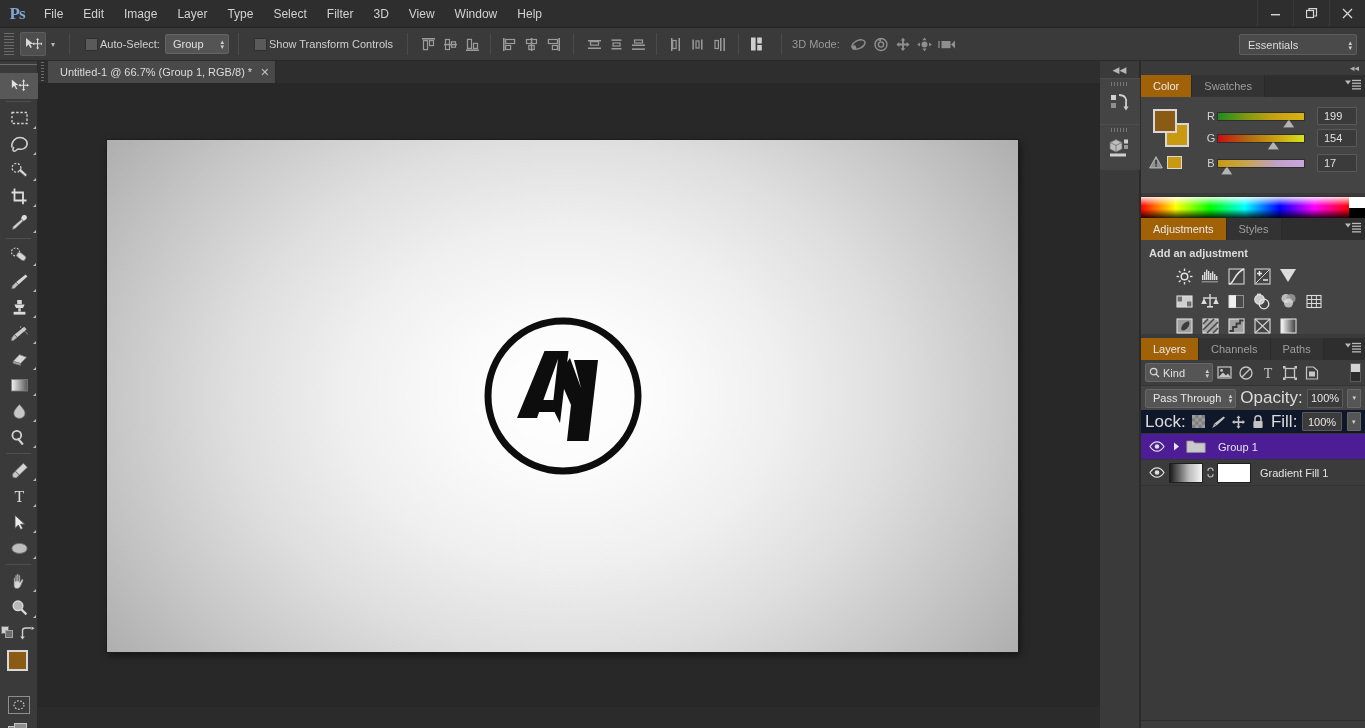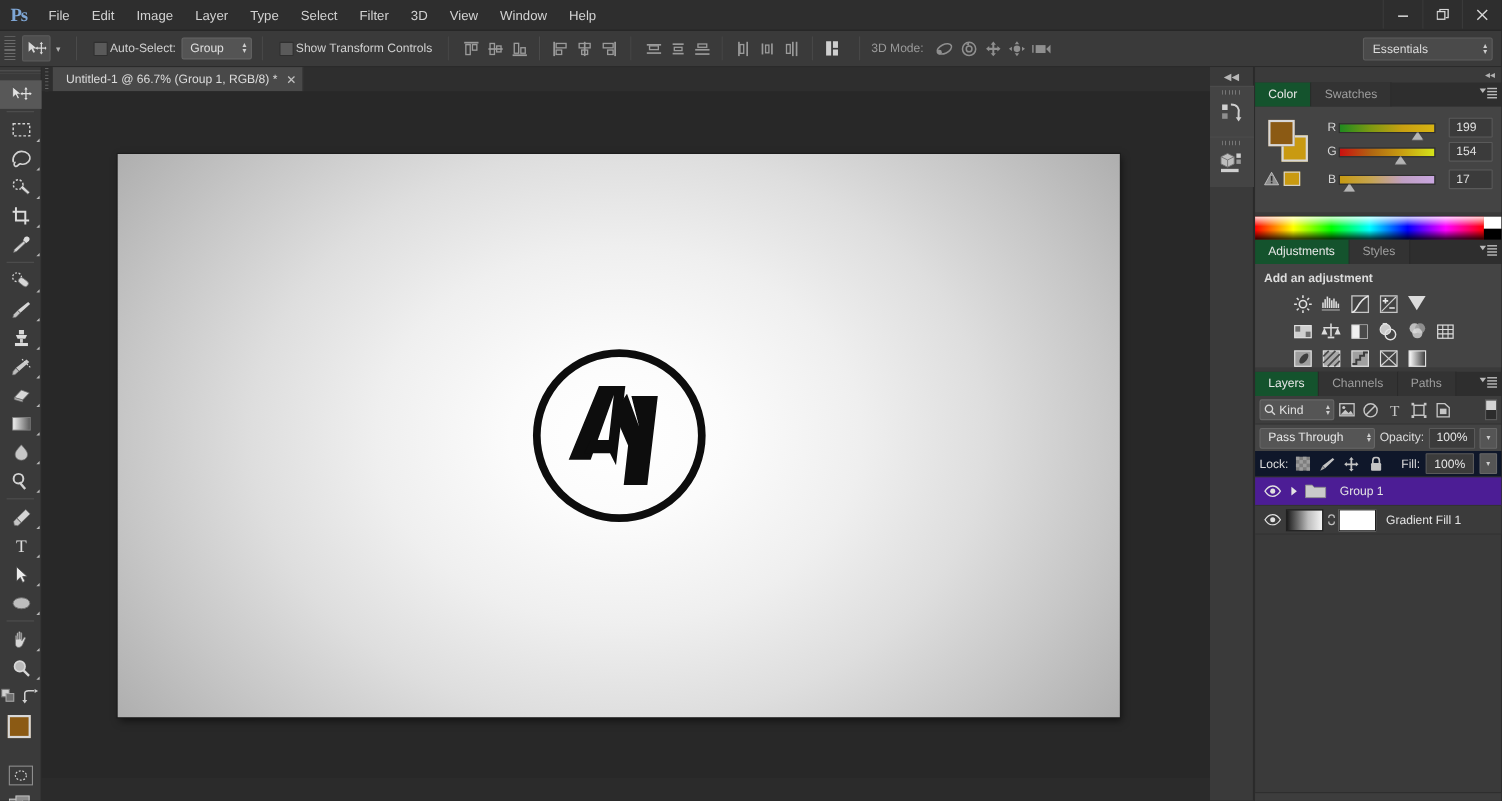--- a/index.html
+++ b/index.html
@@ -189,21 +189,21 @@
   }
   .panel-tabs {
     display: flex; align-items: stretch; height: 22px; background: #2e2e2e;
     position: relative;
   }
   .ptab {
     padding: 0 12px; display: flex; align-items: center;
     font-size: 11px; color: #9e9e9e; background: #333;
     border-right: 1px solid #2a2a2a;
   }
-  .ptab.active { background: #14532d; color: #e8e8e8; }
+  .ptab.active { background: #a16207; color: #e8e8e8; }
   .panel-menu {
     position: absolute; right: 4px; top: 4px; display: flex; align-items: center;
     color: #b9b9b9; font-size: 9px;
   }
   .panel-body { background: #444; }
 
   
   .color-body { padding: 8px 8px 0 8px; height: 96px; position: relative; }
   .cp-swatches { position: relative; width: 38px; height: 38px; float: left; margin: 4px 8px 0 4px; }
   .cp-fore { position: absolute; left: 0; top: 0; width: 24px; height: 24px; border: 2px solid #d8d8d8; }
@@ -254,21 +254,21 @@
   .filt-ic { width: 22px; height: 22px; display: flex; align-items: center; justify-content: center; }
   .lay-row2 {
     display: flex; align-items: center; height: 24px; padding: 0 4px;
     background: #444; gap: 4px;
   }
   .blend-select {
     width: 108px; height: 19px; background: #555; border: 1px solid #676767;
     border-radius: 2px; display: flex; align-items: center; justify-content: space-between;
     padding: 0 3px 0 7px; font-size: 11px; color: #e8e8e8;
   }
-  .small-label { font-size: 11px; color: #dcdcdc; }
+  .small-label { font-size: 17px; color: #dcdcdc; }
   .num-field {
     width: 44px; height: 19px; background: #3b3b3b; border: 1px solid #5a5a5a;
     font-size: 11px; color: #e6e6e6; display: flex; align-items: center; justify-content: center;
     border-radius: 1px;
   }
   .num-drop {
     width: 16px; height: 19px; background: #555; border: 1px solid #676767;
     display: flex; align-items: center; justify-content: center; font-size: 7px; color: #d0d0d0;
     border-radius: 1px;
   }

